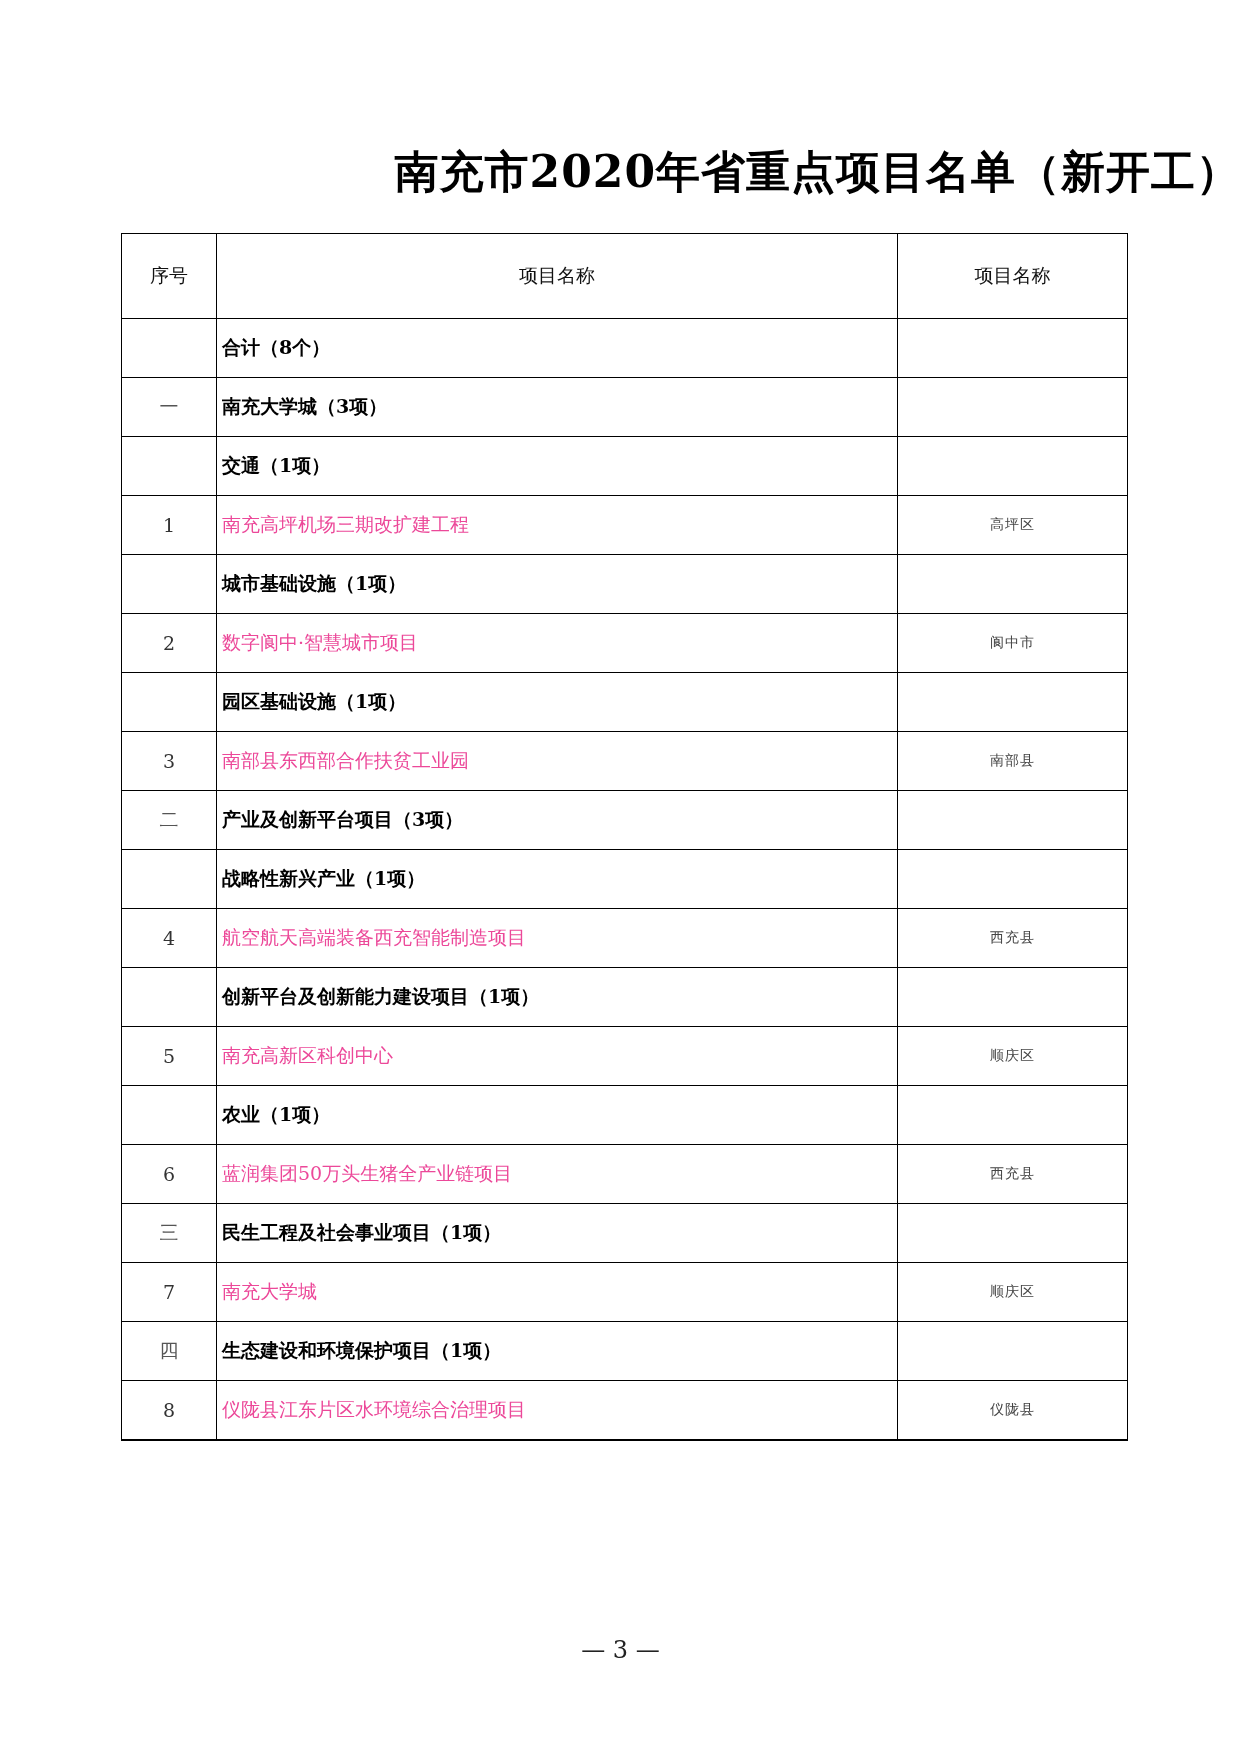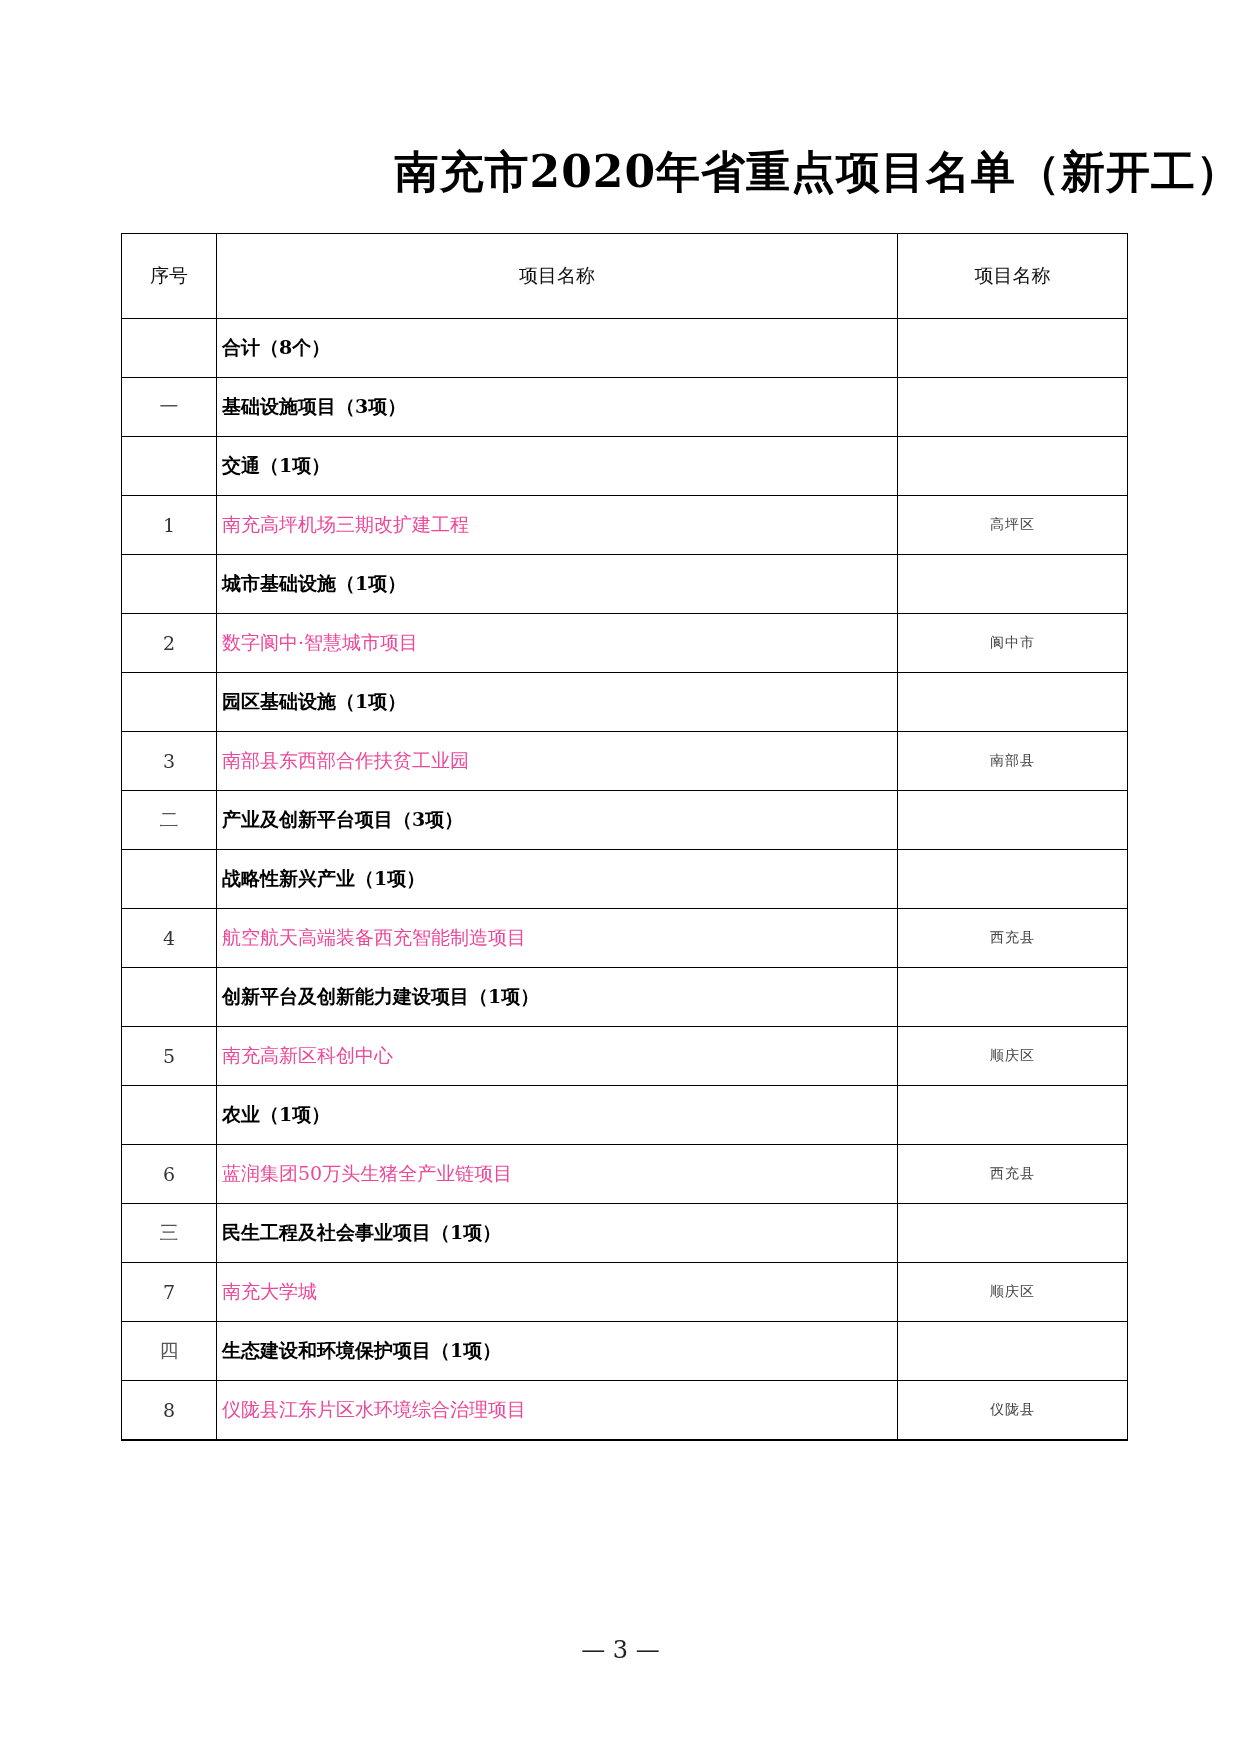--- a/index.html
+++ b/index.html
@@ -112,21 +112,21 @@
     </tr>
   </thead>
   <tbody>
     <tr class="row-total">
       <td class="cell-no"></td>
       <td class="cell-name">合计（8个）</td>
       <td class="cell-loc"></td>
     </tr>
     <tr class="row-category">
       <td class="cell-no">一</td>
-      <td class="cell-name">基础设施项目（3项）</td>
+      <td class="cell-name">南充大学城（3项）</td>
       <td class="cell-loc"></td>
     </tr>
     <tr class="row-category">
       <td class="cell-no"></td>
       <td class="cell-name">交通（1项）</td>
       <td class="cell-loc"></td>
     </tr>
     <tr class="row-item">
       <td class="cell-no">1</td>
       <td class="cell-name">南充高坪机场三期改扩建工程</td>

